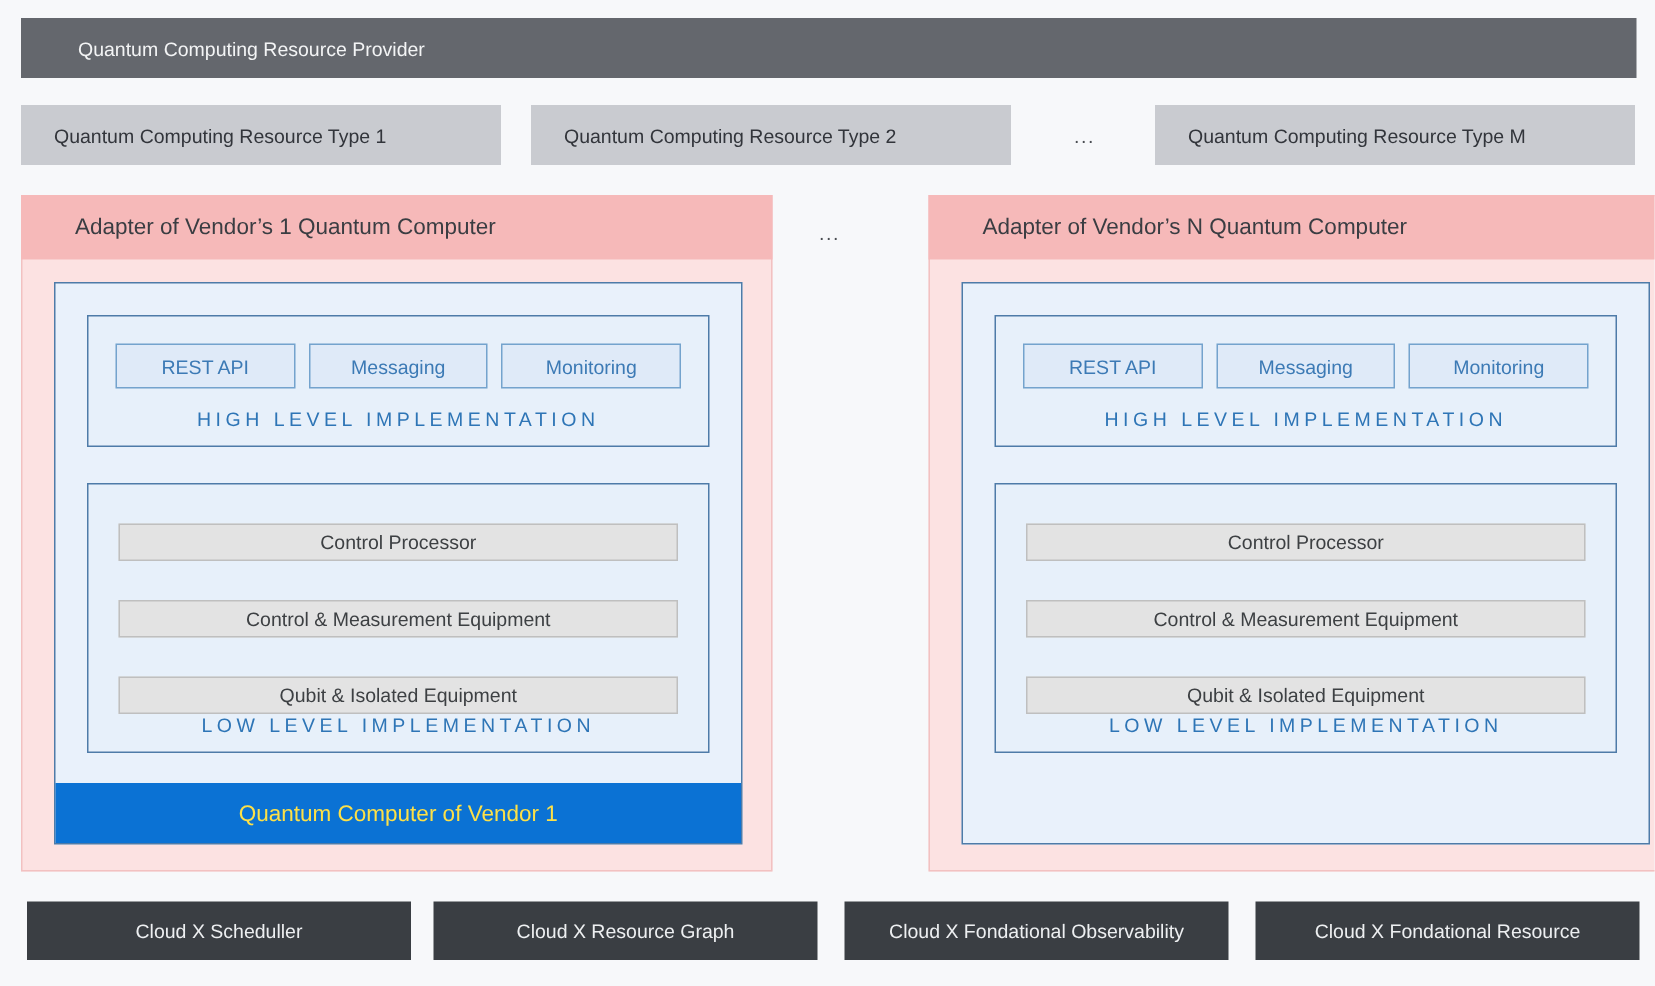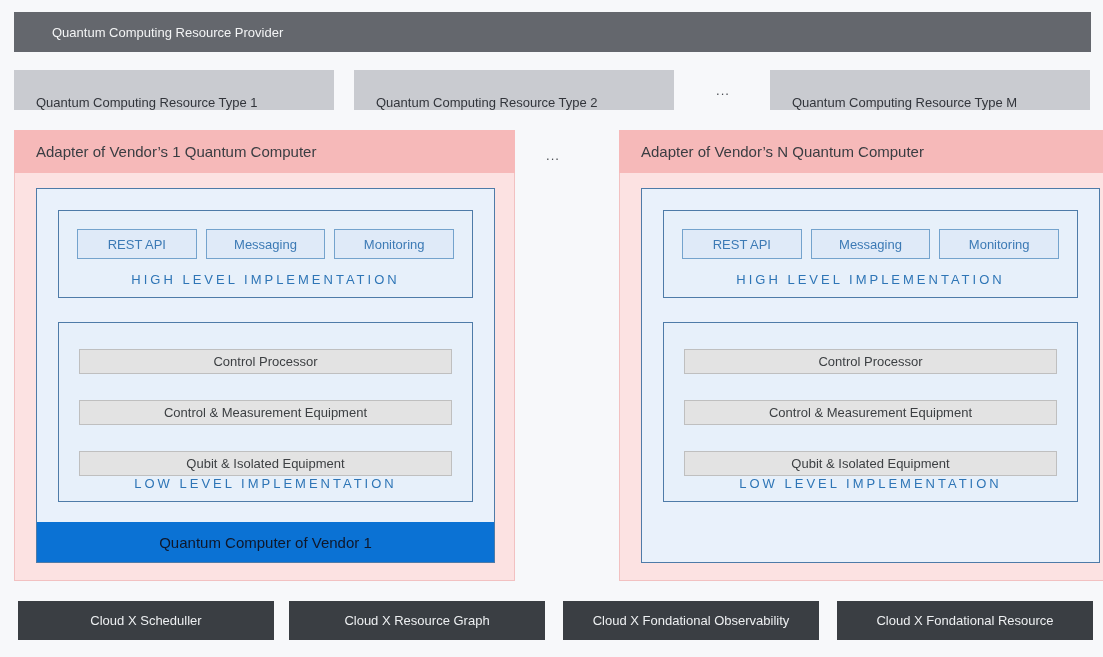--- a/index.html
+++ b/index.html
@@ -12,38 +12,38 @@
   
   .topbar{
     position:absolute;left:14px;top:12px;width:1077px;height:40px;
     background:#64676d;color:#f3f4f5;font-size:13px;
     display:flex;align-items:center;padding-left:38px;box-sizing:border-box;
   }
   
   .rtype{
     position:absolute;top:70px;height:40px;width:320px;
     background:#c9cbd0;color:#32353b;font-size:13px;
-    display:flex;align-items:flex-end;padding-left:22px;box-sizing:border-box;
+    display:flex;align-items:center;padding-left:22px;box-sizing:border-box;
   }
   .rtype-1{left:14px}.rtype-2{left:354px}.rtype-m{left:770px}
   .rtype-dots{
     position:absolute;top:70px;left:700px;width:46px;height:40px;
     display:flex;align-items:center;justify-content:center;
     color:#4a4d52;font-size:13px;letter-spacing:1px;
   }
   
   .adapter{
     position:absolute;top:130px;width:501px;height:451px;
     background:#fce2e2;border:1px solid #f2c1c1;box-sizing:border-box;
   }
   .adapter-1{left:14px}.adapter-n{left:619px}
   .adapter-header{
     position:absolute;top:-1px;left:-1px;right:-1px;height:43px;
     background:#f6b9b9;color:#3a3d42;font-size:15px;
-    display:flex;align-items:center;padding-left:22px;box-sizing:border-box;
+    display:flex;align-items:center;padding-left:36px;box-sizing:border-box;
   }
   .adapter-dots{
     position:absolute;left:530px;top:140px;width:46px;height:30px;
     display:flex;align-items:center;justify-content:center;
     color:#4a4d52;font-size:13px;letter-spacing:1px;
   }
   .stack{
     position:absolute;left:21px;top:57px;width:459px;height:375px;
     background:#e9f1fb;border:1px solid #4e7ba8;box-sizing:border-box;
     display:flex;flex-direction:column;
@@ -66,21 +66,21 @@
   }
   .lrow{
     height:30px;margin:0 20px;box-sizing:border-box;
     background:#e3e3e3;border:1px solid #bfbfbf;color:#3d4043;font-size:13px;
     display:flex;align-items:center;justify-content:center;
   }
   .lrow-first{margin-top:26px;}
   .lrow + .lrow{margin-top:26px;}
   .vendor-bar{
     margin-top:auto;height:40px;
-    background:#0b72d4;color:#0f172a;font-size:15px;
+    background:#0b72d4;color:#fde047;font-size:15px;
     display:flex;align-items:center;justify-content:center;
   }
   
   .fbox{
     position:absolute;top:601px;width:256px;height:39px;
     background:#3a3e43;color:#edeff1;font-size:13px;
     display:flex;align-items:center;justify-content:center;
   }
   .fbox-1{left:18px}.fbox-2{left:289px}.fbox-3{left:563px}.fbox-4{left:837px}
 </style>

